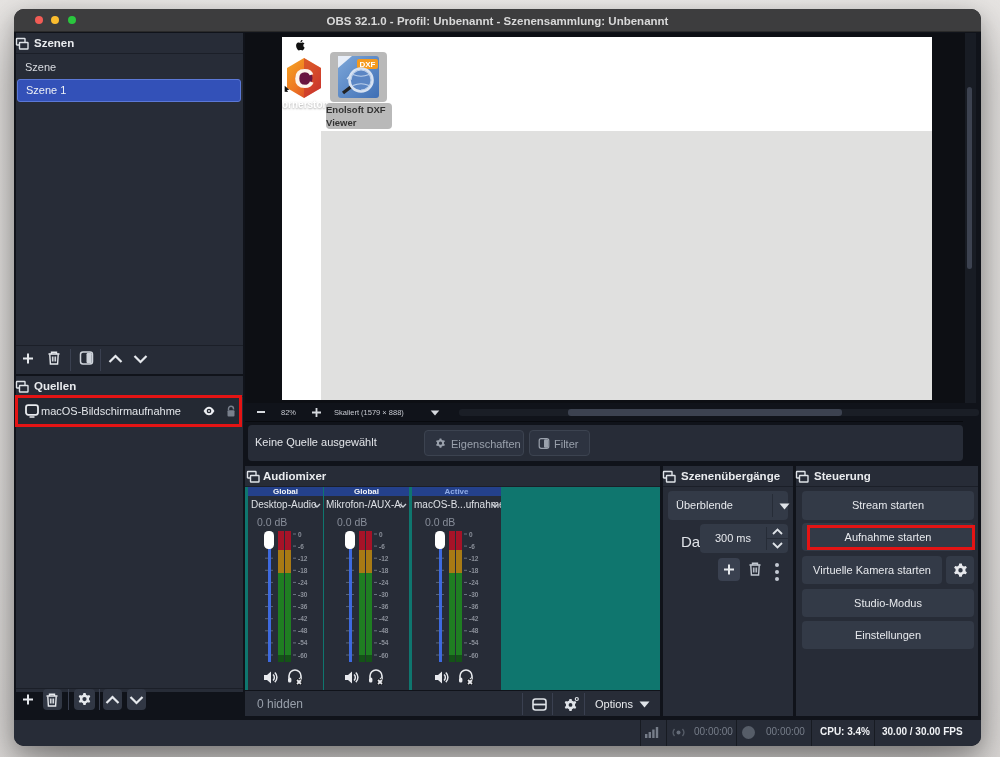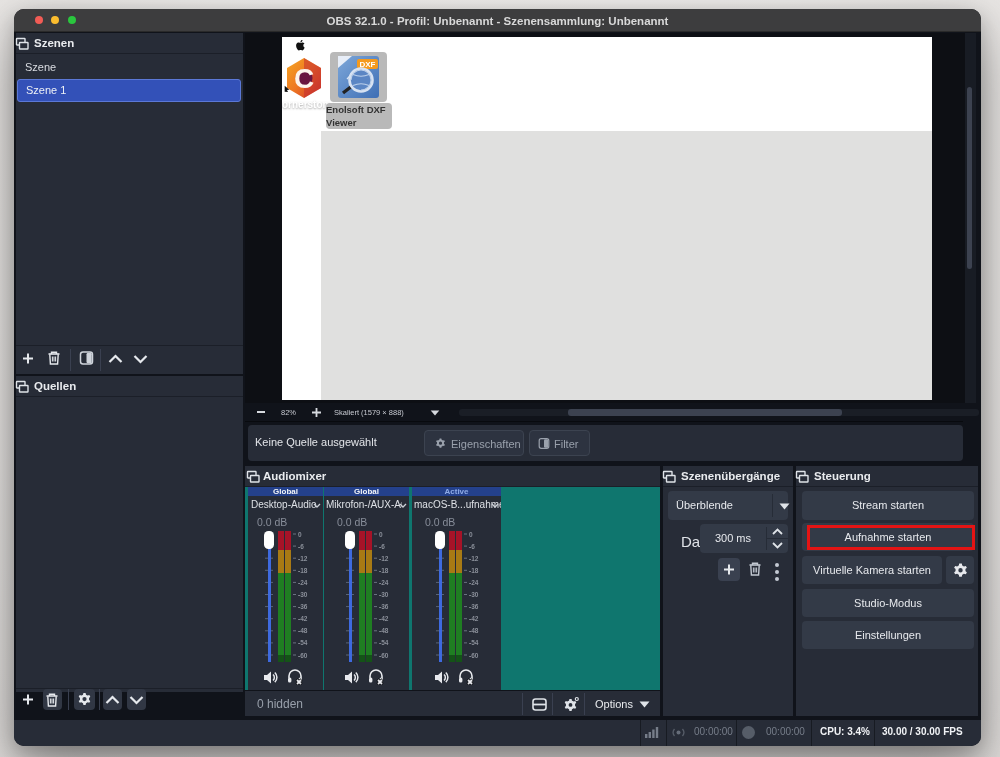--- a/index.html
+++ b/index.html
@@ -138,20 +138,36 @@
     </div>
   </div>
 
   <div class="panel" id="p-quellen" style="left:2px; top:367px; width:227px; height:316px;">
     <div class="phead">
       <svg width="15" height="15" viewBox="0 0 15 15">
           <use href="#hdricon"></use>
         </svg>
       <span class="ptxt">Quellen</span>
     </div>
+    <div id="src-row" style="position:absolute; left:-1px; top:19px; width:227px; height:32px; border:3px solid #e41414; background:#242933;">
+      <svg class="abs" style="left:7px;top:6px;" width="14" height="14" viewBox="0 0 14 14">
+          <rect x="1" y="1.2" width="12" height="9.6" rx="2.2" fill="none" stroke="#e8eaee" stroke-width="1.8"></rect>
+          <path d="M4.5 13 H9.5" stroke="#e8eaee" stroke-width="1.5"></path>
+        </svg>
+      <div class="row" style="left:23px; top:7px; color:#e2e5e9;">macOS-Bildschirmaufnahme</div>
+      <svg class="abs" style="left:185px;top:8px;" width="12" height="10" viewBox="0 0 14 12">
+          <path d="M0.5 6 C2.6 2.1 4.8 0.8 7 0.8 C9.2 0.8 11.4 2.1 13.5 6 C11.4 9.9 9.2 11.2 7 11.2 C4.8 11.2 2.6 9.9 0.5 6 Z" fill="#eceef2"></path>
+          <circle cx="7" cy="6" r="2.8" fill="#242933"></circle>
+          <circle cx="7" cy="6" r="1.1" fill="#eceef2"></circle>
+        </svg>
+      <svg class="abs" style="left:208px;top:7px;" width="10" height="13" viewBox="0 0 12 15">
+          <path d="M3 6 V4.2 C3 2.4 4.2 1.2 6 1.2 C7.8 1.2 9 2.4 9 4.2 V5" fill="none" stroke="#79808c" stroke-width="1.7"></path>
+          <rect x="1.8" y="6" width="8.4" height="7.4" rx="1.2" fill="#79808c"></rect>
+        </svg>
+    </div>
     <div class="hsep" style="left:0; top:312px; width:227px;"></div>
     <div id="q-toolbar">
       <svg class="tbicon" style="left:5px;top:316px;" width="14" height="15" viewBox="0 0 14 15">
           <path d="M7 2.5 V12.5 M2 7.5 H12" stroke="#e6e9ed" stroke-width="2" fill="none"></path>
         </svg>
       <div class="abs" style="left:27px;top:313px;width:19px;height:21px;background:#313744;border-radius:4px;"></div>
       <svg class="tbicon" style="left:28px;top:316px;" width="16" height="16" viewBox="0 0 16 16">
           <g stroke="#e6e9ed" fill="none" stroke-width="1.4">
             <path d="M2.5 4 H13.5" stroke-width="1.6"></path>
             <path d="M5.5 4 V2.3 H10.5 V4"></path>

